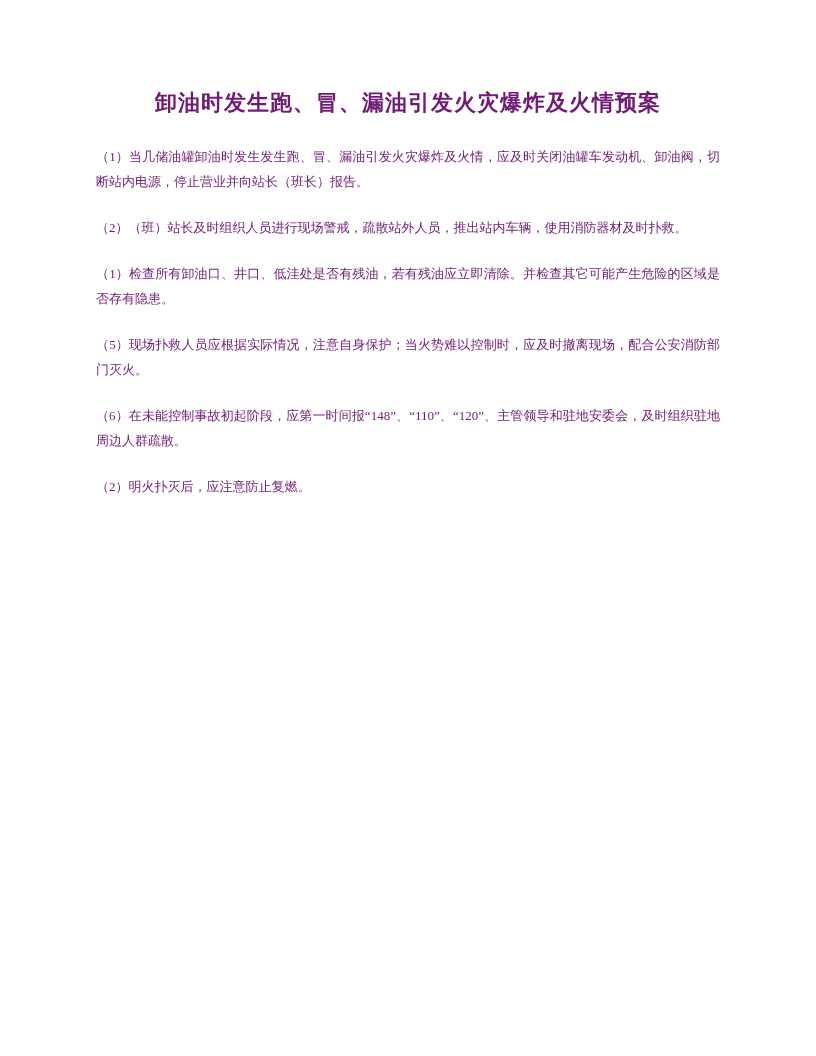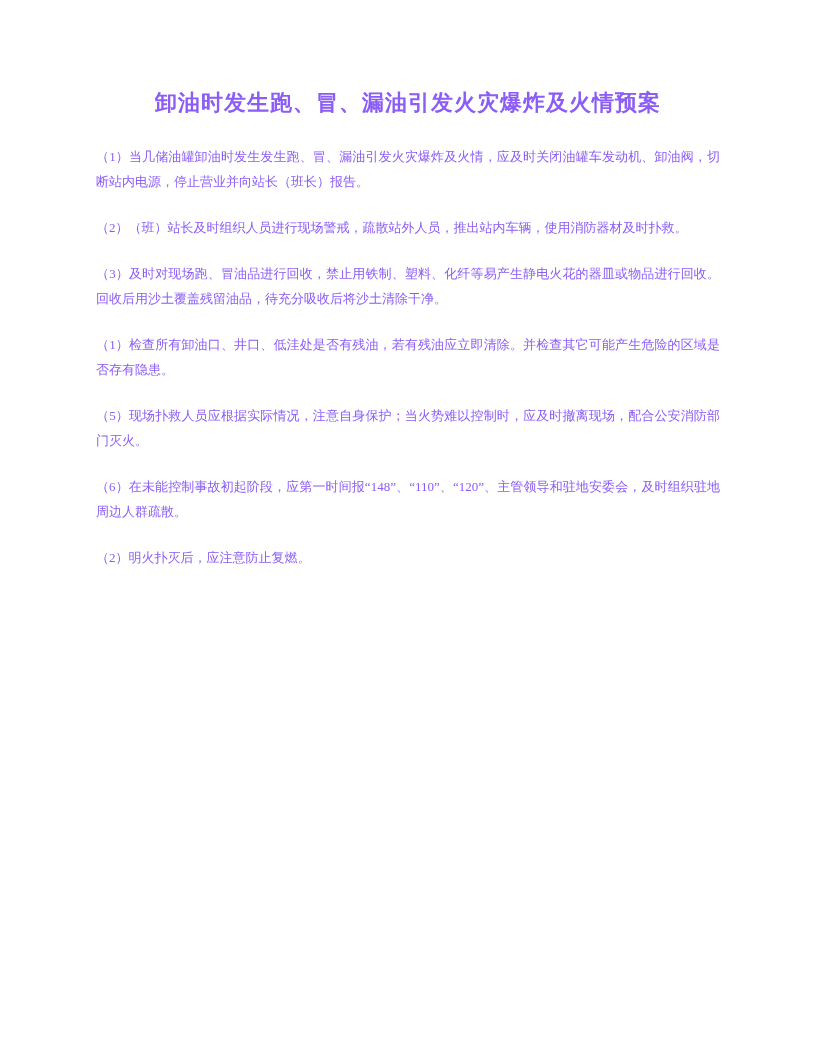--- a/index.html
+++ b/index.html
@@ -13,21 +13,21 @@
   }
 
   
   .page {
     position: relative;
     width: 816px;
     height: 1056px;
     background: #ffffff;
     box-sizing: border-box;
     padding: 88px 96px 0 96px;
-    color: #8b5cf6;
+    color: #701a75;
     font-family: "Liberation Serif", "DejaVu Serif", serif;
     overflow: hidden;
   }
 
   
   .doc-title {
     font-family: "Liberation Sans", "DejaVu Sans", sans-serif;
     font-size: 22px;
     font-weight: 700;
     line-height: 30px;
@@ -49,21 +49,20 @@
 </head>
 <body>
 
 <div class="page">
   <h1 class="doc-title">卸油时发生跑、冒、漏油引发火灾爆炸及火情预案</h1>
 
   <p class="doc-paragraph">（1）当几储油罐卸油时发生发生跑、冒、漏油引发火灾爆炸及火情，应及时关闭油罐车发动机、卸油阀，切断站内电源，停止营业并向站长（班长）报告。</p>
 
   <p class="doc-paragraph">（2）（班）站长及时组织人员进行现场警戒，疏散站外人员，推出站内车辆，使用消防器材及时扑救。</p>
 
-  <p class="doc-paragraph">（3）及时对现场跑、冒油品进行回收，禁止用铁制、塑料、化纤等易产生静电火花的器皿或物品进行回收。回收后用沙土覆盖残留油品，待充分吸收后将沙土清除干净。</p>
 
   <p class="doc-paragraph">（1）检查所有卸油口、井口、低洼处是否有残油，若有残油应立即清除。并检查其它可能产生危险的区域是否存有隐患。</p>
 
   <p class="doc-paragraph">（5）现场扑救人员应根据实际情况，注意自身保护；当火势难以控制时，应及时撤离现场，配合公安消防部门灭火。</p>
 
   <p class="doc-paragraph">（6）在未能控制事故初起阶段，应第一时间报“148”、“110”、“120”、主管领导和驻地安委会，及时组织驻地周边人群疏散。</p>
 
   <p class="doc-paragraph">（2）明火扑灭后，应注意防止复燃。</p>
 
 </div>

